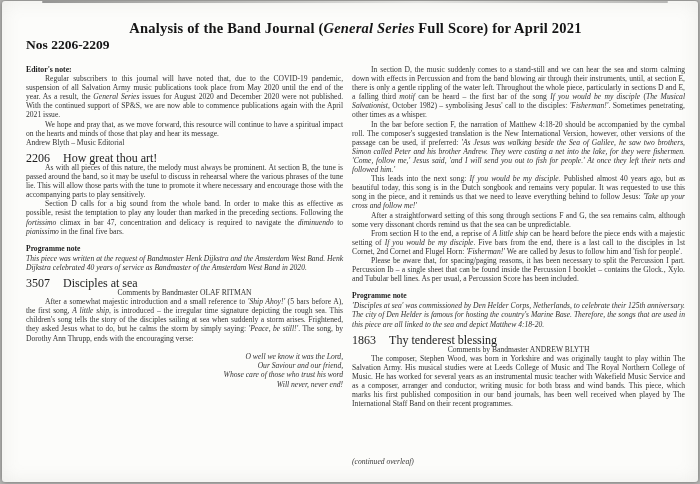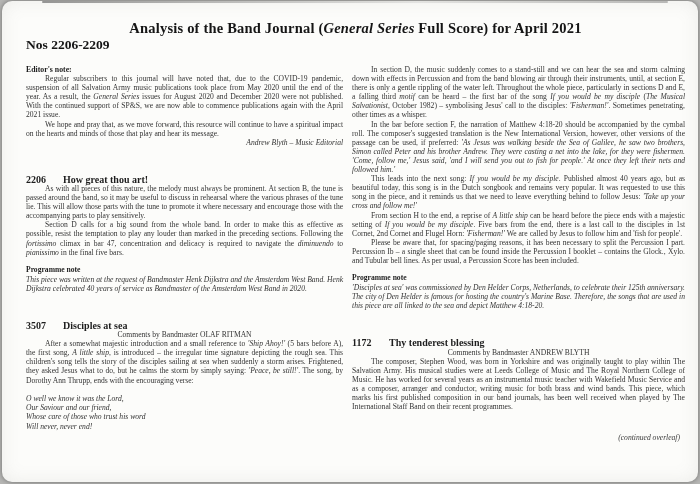--- a/index.html
+++ b/index.html
@@ -5,21 +5,21 @@
   html,body { margin:0; padding:0; }
   body {
     width:700px; height:484px;
     background:#b6b6b4;
     font-family:"Liberation Serif", serif;
     position:relative; overflow:hidden;
   }
   .page {
     position:absolute; top:1px; left:2px; right:2px; bottom:2px;
     background:#fcfcfa;
-    border-radius:10px;
+    border-radius:3px;
     box-shadow:0 0 5px rgba(0,0,0,.4), inset 0 0 18px rgba(120,120,118,.12);
     padding:19px 13px 0 24px;
     box-sizing:border-box;
   }
   .top-edge {
     position:absolute; top:0; left:40px; right:30px; height:2px;
     background:linear-gradient(90deg, rgba(70,70,70,.55), rgba(70,70,70,.1) 60%, rgba(70,70,70,.35));
     border-radius:1px;
   }
   .title {
@@ -32,29 +32,29 @@
   }
   .cols { display:flex; gap:9px; margin-top:13px; }
   .col {
     font-size:7.6px; line-height:9.1px; color:#333;
     text-align:justify;
   }
   .col-left  { width:320px; }
   .col-right { width:336px; }
   .para { margin:0; text-indent:19px; }
   .bold-head { font-weight:bold; font-size:7.8px; color:#1d1d1d; }
-  .sig { text-align:right; font-style:italic; margin:0; }
-  .sec-head { display:flex; font-weight:bold; font-size:10px; color:#1d1d1d; margin-top:28px; }
+  .sig { margin:0; }
+  .sec-head { display:flex; font-weight:normal; font-size:12px; color:#1d1d1d; margin-top:7px; }
   .sec-num { width:37px; flex:0 0 37px; }
   .comments { text-align:center; margin:0; }
   .prog-head { text-align:left; font-weight:bold; color:#1d1d1d; margin-top:8px; }
   .prog-note { font-style:italic; margin:1px 0 0 0; }
-  .verse { text-align:left; font-style:italic; margin-top:9px; }
+  .verse { text-align:right; font-style:italic; margin-top:9px; }
   .verse-line { line-height:9.3px; }
-  .continued { text-align:right; font-style:italic; margin-top:22px; padding-right:5px; color:#3a3a3a; }
+  .continued { text-align:left; font-style:italic; margin-top:49px; padding-right:5px; color:#3a3a3a; }
   .seg-i { font-style:italic; }
 </style>
 </head>
 <body>
 
 <div class="page">
   <div class="top-edge"></div>
 
   <div class="title">Analysis of the Band Journal (<span class="seg-i">General Series</span> Full Score) for April 2021</div>
   <div class="title2">Nos 2206-2209</div>
@@ -87,27 +87,28 @@
         <div class="verse-line">Our Saviour and our friend,</div>
         <div class="verse-line">Whose care of those who trust his word</div>
         <div class="verse-line">Will never, never end!</div>
       </div>
     </div>
 
     <div class="col col-right">
       <p class="para">In section D, the music suddenly comes to a stand-still and we can hear the sea and storm calming down with effects in Percussion and from the band blowing air through their instruments, until, at section E, there is only a gentle rippling of the water left. Throughout the whole piece, particularly in sections D and E, a falling third <span class="seg-i">motif</span> can be heard – the first bar of the song <span class="seg-i">If you would be my disciple</span> (<span class="seg-i">The Musical Salvationist</span>, October 1982) – symbolising Jesus' call to the disciples: <span class="seg-i">'Fisherman!'</span>. Sometimes penetrating, other times as a whisper.</p>
       <p class="para">In the bar before section F, the narration of Matthew 4:18-20 should be accompanied by the cymbal roll. The composer's suggested translation is the New International Version, however, other versions of the passage can be used, if preferred: <span class="seg-i">'As Jesus was walking beside the Sea of Galilee, he saw two brothers, Simon called Peter and his brother Andrew. They were casting a net into the lake, for they were fishermen. 'Come, follow me,' Jesus said, 'and I will send you out to fish for people.' At once they left their nets and followed him.'</span></p>
       <p class="para">This leads into the next song: <span class="seg-i">If you would be my disciple</span>. Published almost 40 years ago, but as beautiful today, this song is in the Dutch songbook and remains very popular. It was requested to use this song in the piece, and it reminds us that we need to leave everything behind to follow Jesus: <span class="seg-i">'Take up your cross and follow me!'</span></p>
+      <p class="para">After a straightforward setting of this song through sections F and G, the sea remains calm, although some very dissonant chords remind us that the sea can be unpredictable.</p>
       <p class="para">From section H to the end, a reprise of <span class="seg-i">A little ship</span> can be heard before the piece ends with a majestic setting of <span class="seg-i">If you would be my disciple</span>. Five bars from the end, there is a last call to the disciples in 1st Cornet, 2nd Cornet and Flugel Horn: <span class="seg-i">'Fisherman!'</span> We are called by Jesus to follow him and 'fish for people'.</p>
       <p class="para">Please be aware that, for spacing/paging reasons, it has been necessary to split the Percussion I part. Percussion Ib – a single sheet that can be found inside the Percussion I booklet – contains the Glock., Xylo. and Tubular bell lines. As per usual, a Percussion Score has been included.</p>
       <div class="prog-head">Programme note</div>
       <p class="prog-note">'Disciples at sea' was commissioned by Den Helder Corps, Netherlands, to celebrate their 125th anniversary. The city of Den Helder is famous for hosting the country's Marine Base. Therefore, the songs that are used in this piece are all linked to the sea and depict Matthew 4:18-20.</p>
 
       <div class="sec-head">
-        <span class="sec-num">1172</span>
+        <span class="sec-num">1863</span>
         <span>Thy tenderest blessing</span>
       </div>
       <p class="comments">Comments by Bandmaster ANDREW BLYTH</p>
       <p class="para">The composer, Stephen Wood, was born in Yorkshire and was originally taught to play within The Salvation Army. His musical studies were at Leeds College of Music and The Royal Northern College of Music. He has worked for several years as an instrumental music teacher with Wakefield Music Service and as a composer, arranger and conductor, writing music for both brass and wind bands. This piece, which marks his first published composition in our band journals, has been well received when played by The International Staff Band on their recent programmes.</p>
 
       <div class="continued">(continued overleaf)</div>
     </div>
 
   </div>
 </div>

